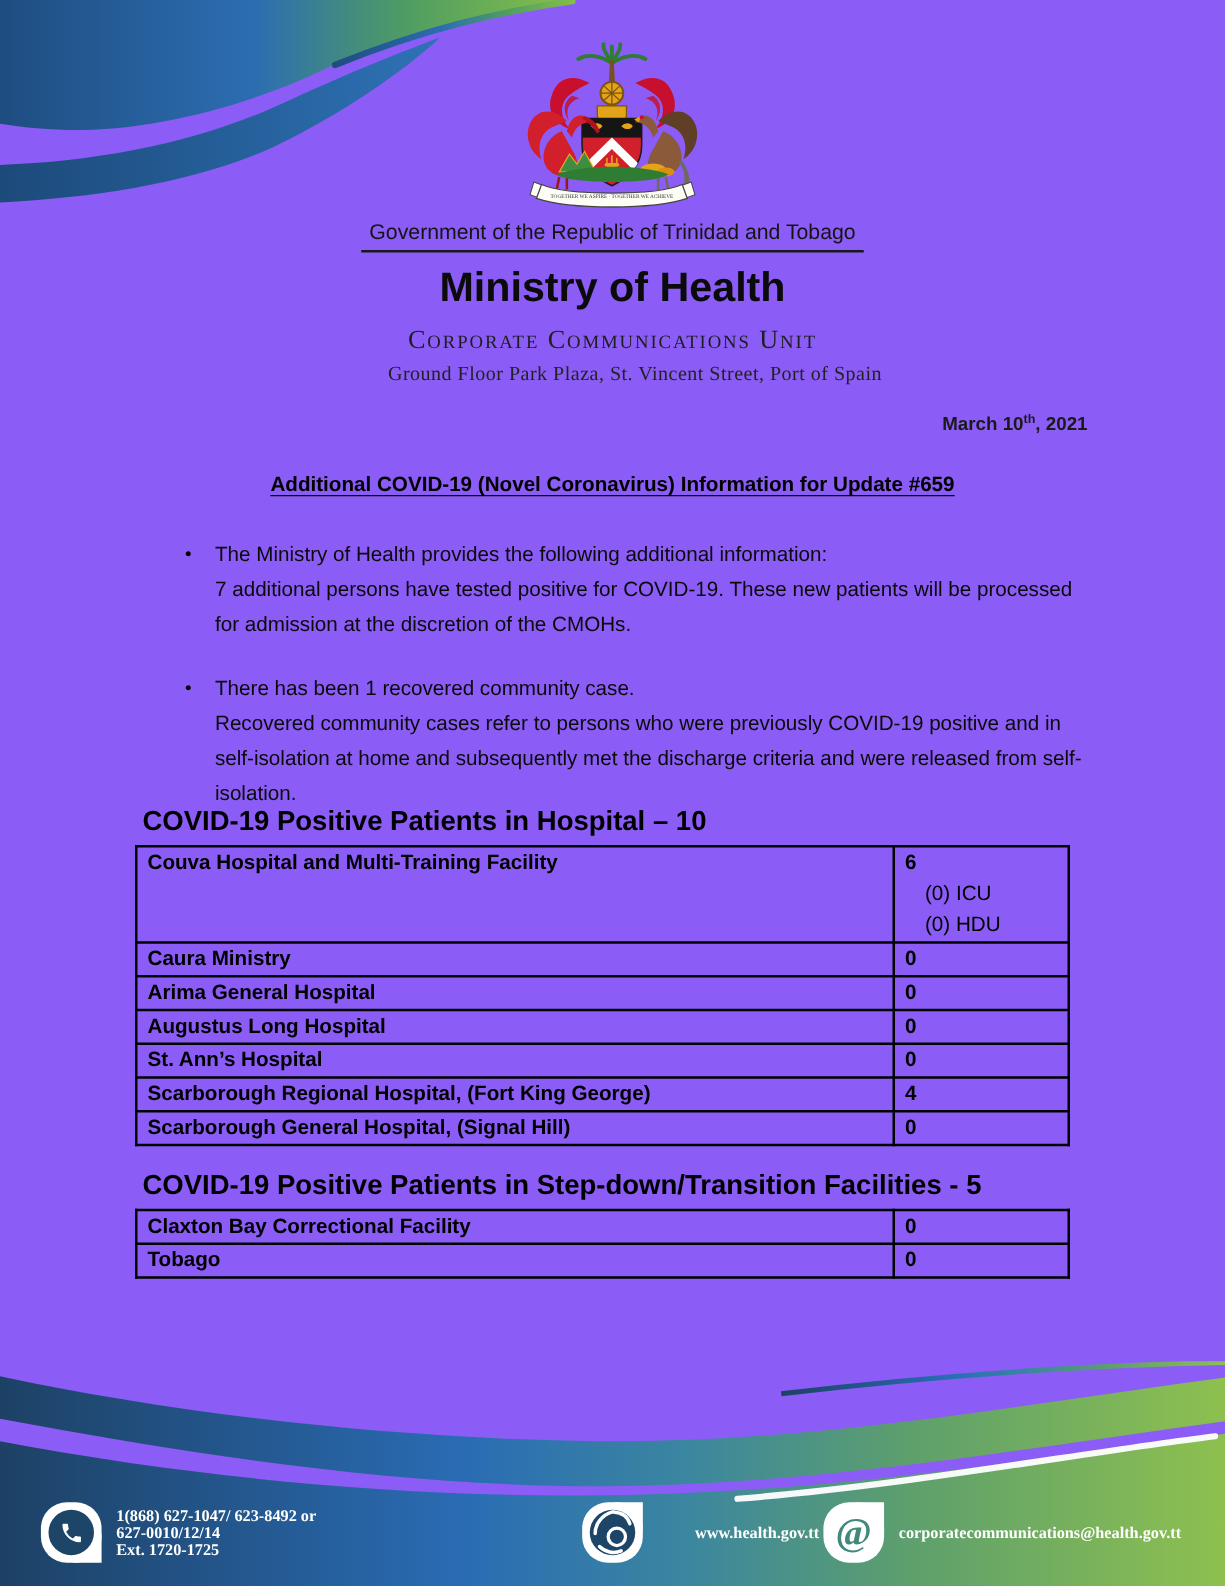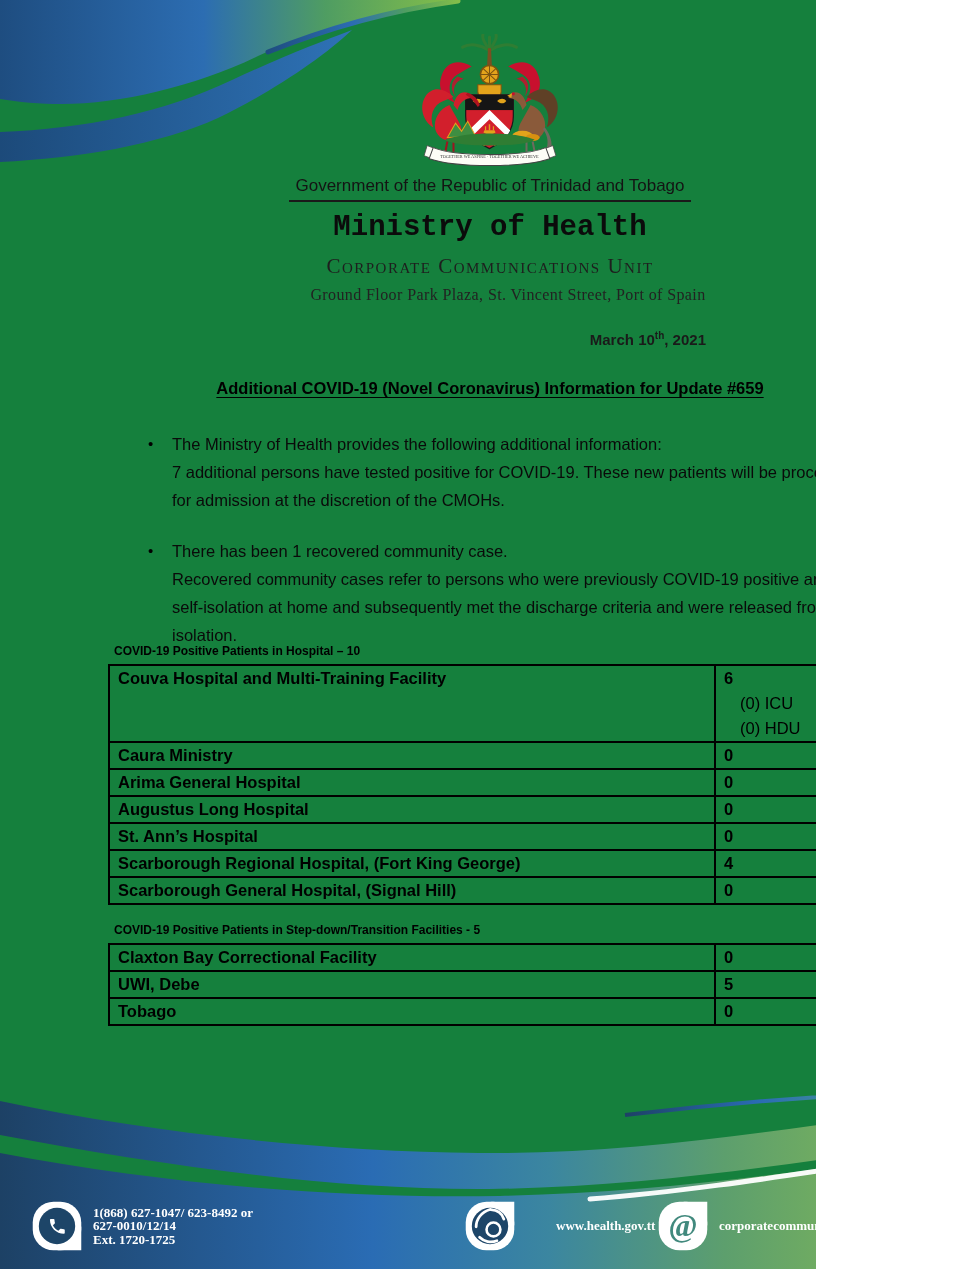--- a/index.html
+++ b/index.html
@@ -1,29 +1,29 @@
 <!DOCTYPE html>
 <html><head>
 <meta charset="utf-8">
 <style>
   html,body{margin:0;padding:0;background:#ffffff;}
-  #page{position:relative;width:816px;height:1269px;background:#15803d;overflow:hidden;
+  #page{position:relative;width:980px;height:1269px;background:#8b5cf6;overflow:hidden;
         font-family:"Liberation Sans",sans-serif;color:#0c0c0c;}
 
   
   #top-swoosh{position:absolute;left:0;top:0;}
 
   
   #coa{position:absolute;left:408px;top:34px;}
 
   
   .letterhead{position:absolute;top:176px;left:0;width:980px;text-align:center;}
   .gov-line{font-size:17px;color:#141414;}
   .head-rule{width:402px;margin:4px auto 0;border-bottom:2px solid #1a1a1a;height:0;}
-  .ministry{font-family:Liberation Mono, monospace;font-weight:bold;font-size:29px;
+  .ministry{font-family:Liberation Sans, sans-serif;font-weight:bold;font-size:33px;
             margin-top:9px;color:#0b0b0b;}
   .unit{font-family:"Liberation Serif",serif;font-variant:small-caps;font-size:21px;
         letter-spacing:1.5px;margin-top:10px;color:#1e1e1e;}
   .address{font-family:"Liberation Serif",serif;font-size:16px;letter-spacing:.4px;
            margin-top:7px;color:#222;padding-left:36px;}
 
   
   .date{position:absolute;top:330px;right:110px;font-weight:bold;font-size:15px;color:#1a1a1a;}
   .date sup{font-size:10px;}
   .doc-title-wrap{position:absolute;top:379px;left:0;width:980px;text-align:center;}
@@ -31,21 +31,21 @@
              text-underline-offset:3px;color:#000;}
 
   
   .bullets{position:absolute;top:430px;left:148px;width:730px;}
   .bullet{display:flex;margin-bottom:23px;}
   .dot{width:24px;font-size:15px;line-height:28px;color:#000;}
   .btext{width:700px;font-size:16.5px;line-height:28px;color:#0a0a0a;}
 
   
   .tables{position:absolute;top:644px;left:108px;width:748px;}
-  .tbl-heading{font-weight:bold;font-size:12px;color:#000;margin:0 0 6px 6px;}
+  .tbl-heading{font-weight:bold;font-size:22px;color:#000;margin:0 0 6px 6px;}
   table.data-table{width:748px;border-collapse:collapse;table-layout:fixed;}
   table.data-table td{border:2px solid #000;font-weight:bold;font-size:16.5px;
       padding:0 8px;line-height:25px;vertical-align:top;color:#000;}
   td.count{width:122px;}
   td .sub{font-weight:normal;margin-left:16px;}
   .tbl-block + .tbl-block{margin-top:18px;}
 
   
   #footer-swoosh{position:absolute;left:0;bottom:0;}
   .f-item{position:absolute;display:flex;align-items:center;gap:10px;
@@ -252,26 +252,20 @@
         <div class="tbl-heading">COVID-19 Positive Patients in Step-down/Transition Facilities - 5</div>
         <table class="data-table">
           <tbody>
             <tr>
               <td class="fac">Claxton Bay Correctional Facility</td>
               <td class="count">
                 <div>0</div>
               </td>
             </tr>
             <tr>
-              <td class="fac">UWI, Debe</td>
-              <td class="count">
-                <div>5</div>
-              </td>
-            </tr>
-            <tr>
               <td class="fac">Tobago</td>
               <td class="count">
                 <div>0</div>
               </td>
             </tr>
           </tbody>
         </table>
       </div>
     </div>
 

